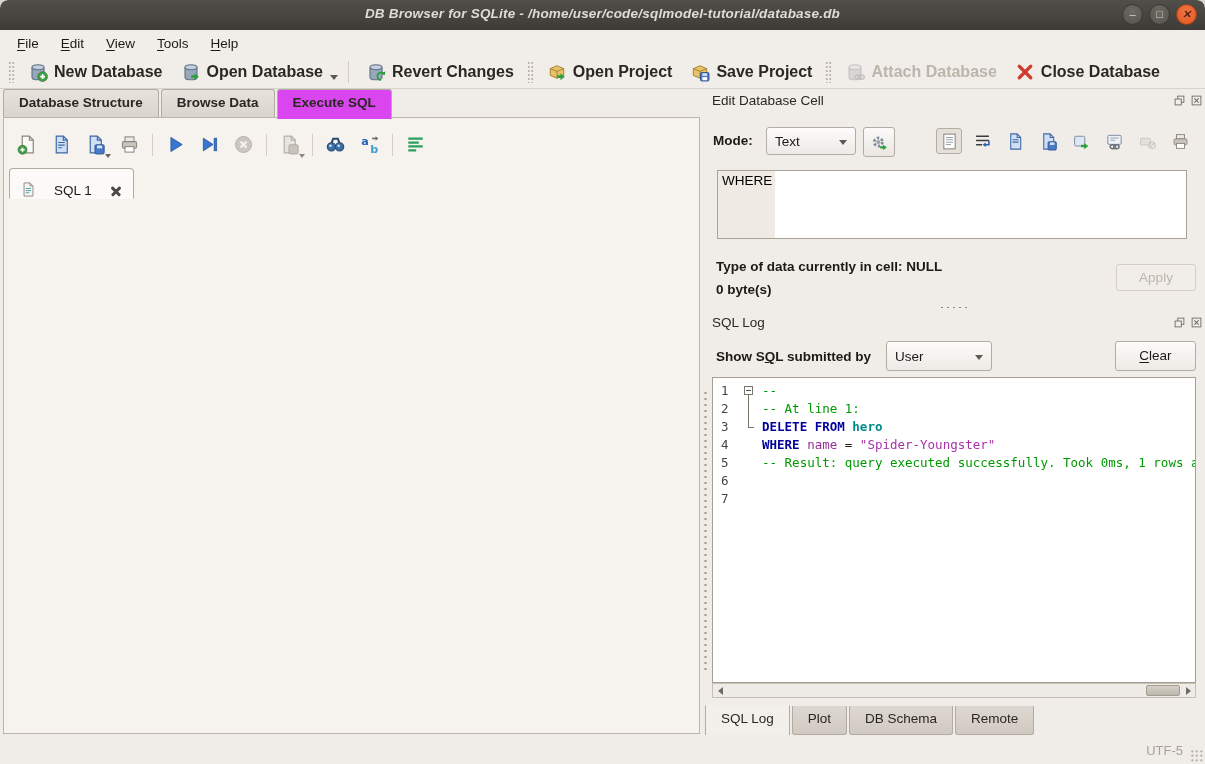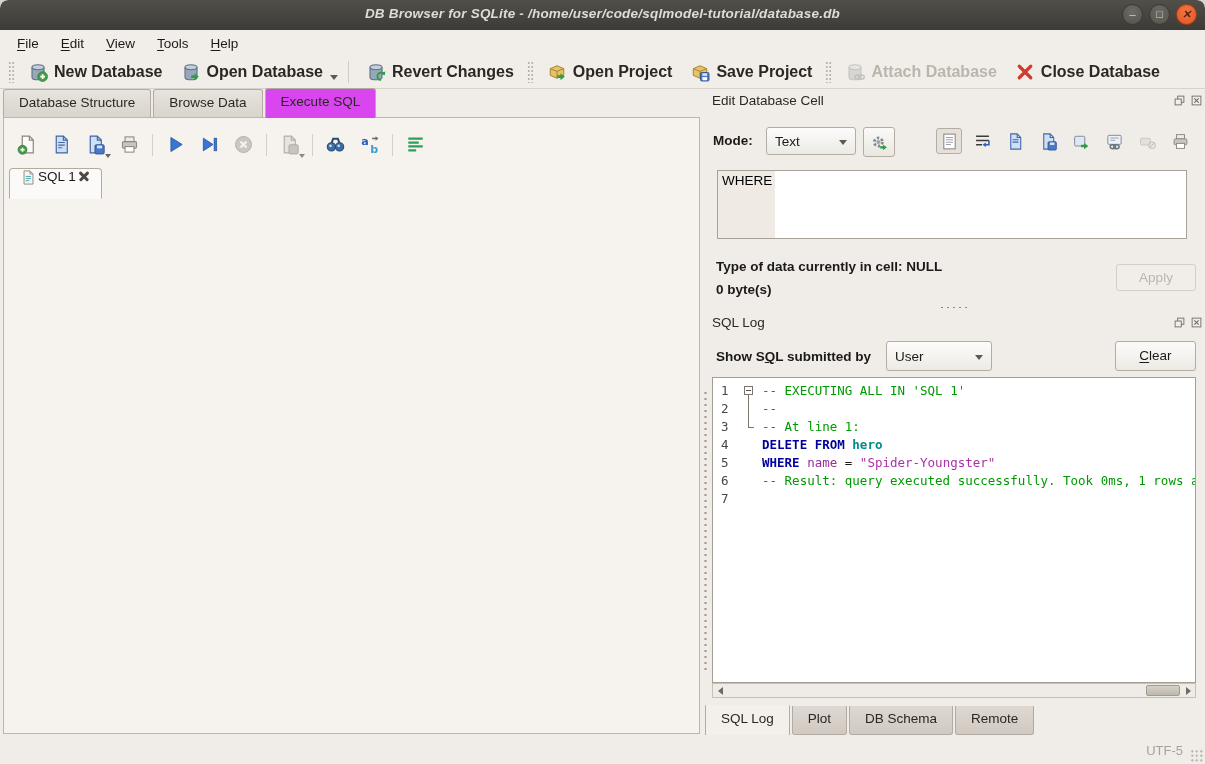--- a/index.html
+++ b/index.html
@@ -28,36 +28,36 @@
   .tbtn{display:flex;align-items:center;gap:6px;padding:4px 9px;border-radius:3px;cursor:default;}
   .tbtn .tlabel{font-size:16px;font-weight:600;color:#2b2722;}
   .tbtn.disabled .tlabel{color:#bcb5ab;}
   .tbtn.disabled .ic{opacity:.5;filter:grayscale(.8);}
   .caret{width:0;height:0;border-left:4px solid transparent;border-right:4px solid transparent;
     border-top:5px solid #5e5951;margin:10px 2px 0 -2px;}
   .ic{display:inline-block;line-height:0;}
   .ic svg{width:100%;height:100%;display:block;}
   .tbtn .ic{width:20px;height:20px;}
   
-  .maintabs{position:absolute;left:3px;top:89px;display:flex;align-items:flex-end;height:29px;}
+  .maintabs{position:absolute;left:3px;top:89px;display:flex;align-items:flex-start;height:29px;font-weight:bold;}
   .tab{font-size:13.5px;color:#2b2722;padding:5px 15px;background:linear-gradient(#e7e3dd,#d9d4cc);
     border:1px solid #b2aba1;border-bottom:none;margin-right:2px;border-radius:3px 3px 0 0;height:18px;}
   .tab.active{background:#d946ef;height:19px;position:relative;z-index:3;}
   
   .page{position:absolute;left:3px;top:117px;width:697px;height:617px;background:#f6f3ef;
     border:1px solid #bdb6ac;box-sizing:border-box;z-index:1;}
   .sqltoolbar{position:absolute;left:14px;top:131px;display:flex;align-items:center;gap:0;z-index:2;}
   .sbtn{width:21px;height:21px;padding:3px;margin-right:7px;position:relative;}
   .sbtn .ic{width:21px;height:21px;}
   .sbtn .mini-caret{position:absolute;right:-2px;bottom:0;width:0;height:0;
     border-left:3.5px solid transparent;border-right:3.5px solid transparent;border-top:4px solid #6a655d;}
   .ssep{width:1px;height:22px;background:#d4cec5;margin:0 9px 0 2px;}
   .subtab{position:absolute;left:9px;top:168px;height:31px;background:#fbfaf9;
     border:1px solid #b2aba1;border-bottom:1px solid #fbfaf9;border-radius:4px 4px 0 0;
-    display:flex;align-items:flex-start;padding:0 10px;gap:1px;z-index:2;box-sizing:border-box;}
+    display:flex;align-items:flex-end;padding:0 10px;gap:17px;z-index:2;box-sizing:border-box;}
   .subtab .ic{width:17px;height:17px;}
   .subtab-label{font-size:13.5px;color:#1b1a17;}
   .closex{width:14px;height:14px;position:relative;}
   .closex:before,.closex:after{content:'';position:absolute;left:1px;top:6px;width:12px;height:2.6px;background:#4c4842;border-radius:1px;}
   .closex:before{transform:rotate(45deg);} .closex:after{transform:rotate(-45deg);}
   
   .codepane{position:absolute;background:#fff;border:1px solid #a59e94;box-sizing:border-box;overflow:hidden;}
   #editor{left:10px;top:200px;width:685px;height:168px;}
   .gutter{position:absolute;left:0;top:0;bottom:0;width:38px;background:#fff;padding-top:4px;box-sizing:border-box;}
   .lnum{height:18.5px;font:12.5px/18.5px "DejaVu Sans Mono",monospace;color:#4a463f;padding-left:14px;}
@@ -510,21 +510,20 @@
         <div class="frow fend">
           <span class="tail"></span>
           <span class="corner"></span>
         </div>
         <div class="frow"></div>
         <div class="frow"></div>
         <div class="frow"></div>
         <div class="frow"></div>
       </div>
     <div class="codearea" id="log-code">
-        <div class="crow"><span class="tok-cm">-- EXECUTING ALL IN 'SQL 1'</span></div>
         <div class="crow"><span class="tok-cm">--</span></div>
         <div class="crow"><span class="tok-cm">-- At line 1:</span></div>
         <div class="crow"><span class="tok-kw">DELETE</span><span class="tok-pl"> </span><span class="tok-kw">FROM</span><span class="tok-pl"> </span><span class="tok-tbl">hero</span></div>
         <div class="crow"><span class="tok-kw">WHERE</span><span class="tok-pl"> </span><span class="tok-id">name</span><span class="tok-pl"> = </span><span class="tok-str">"Spider-Youngster"</span></div>
         <div class="crow"><span class="tok-cm">-- Result: query executed successfully. Took 0ms, 1 rows affected</span></div>
         <div class="crow"></div>
       </div>
   </div>
 
   <div class="hscroll">

